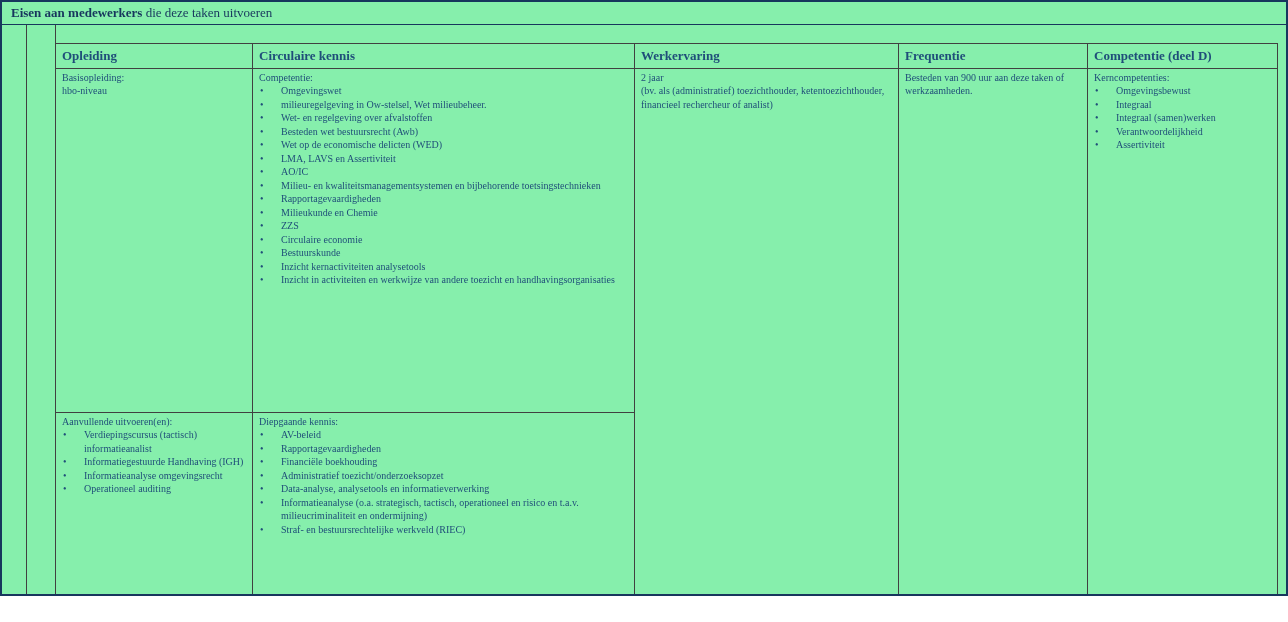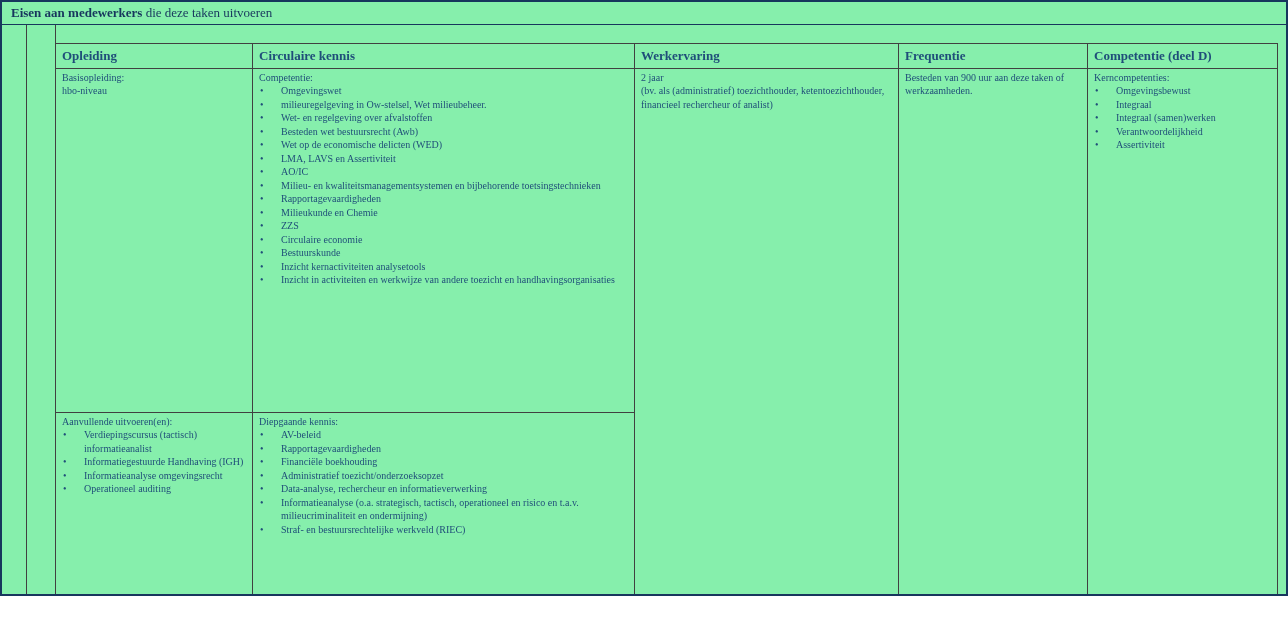--- a/index.html
+++ b/index.html
@@ -227,21 +227,21 @@
                   <div class="li">
                     <span class="bullet">•</span>
                     <span class="li-text">Financiële boekhouding</span>
                   </div>
                   <div class="li">
                     <span class="bullet">•</span>
                     <span class="li-text">Administratief toezicht/onderzoeksopzet</span>
                   </div>
                   <div class="li">
                     <span class="bullet">•</span>
-                    <span class="li-text">Data-analyse, rechercheur en informatieverwerking</span>
+                    <span class="li-text">Data-analyse, analysetools en informatieverwerking</span>
                   </div>
                   <div class="li">
                     <span class="bullet">•</span>
                     <span class="li-text">Informatieanalyse (o.a. strategisch, tactisch, operationeel en risico en t.a.v. milieucriminaliteit en ondermijning)</span>
                   </div>
                   <div class="li">
                     <span class="bullet">•</span>
                     <span class="li-text">Straf- en bestuursrechtelijke werkveld (RIEC)</span>
                   </div>
                 </div>

